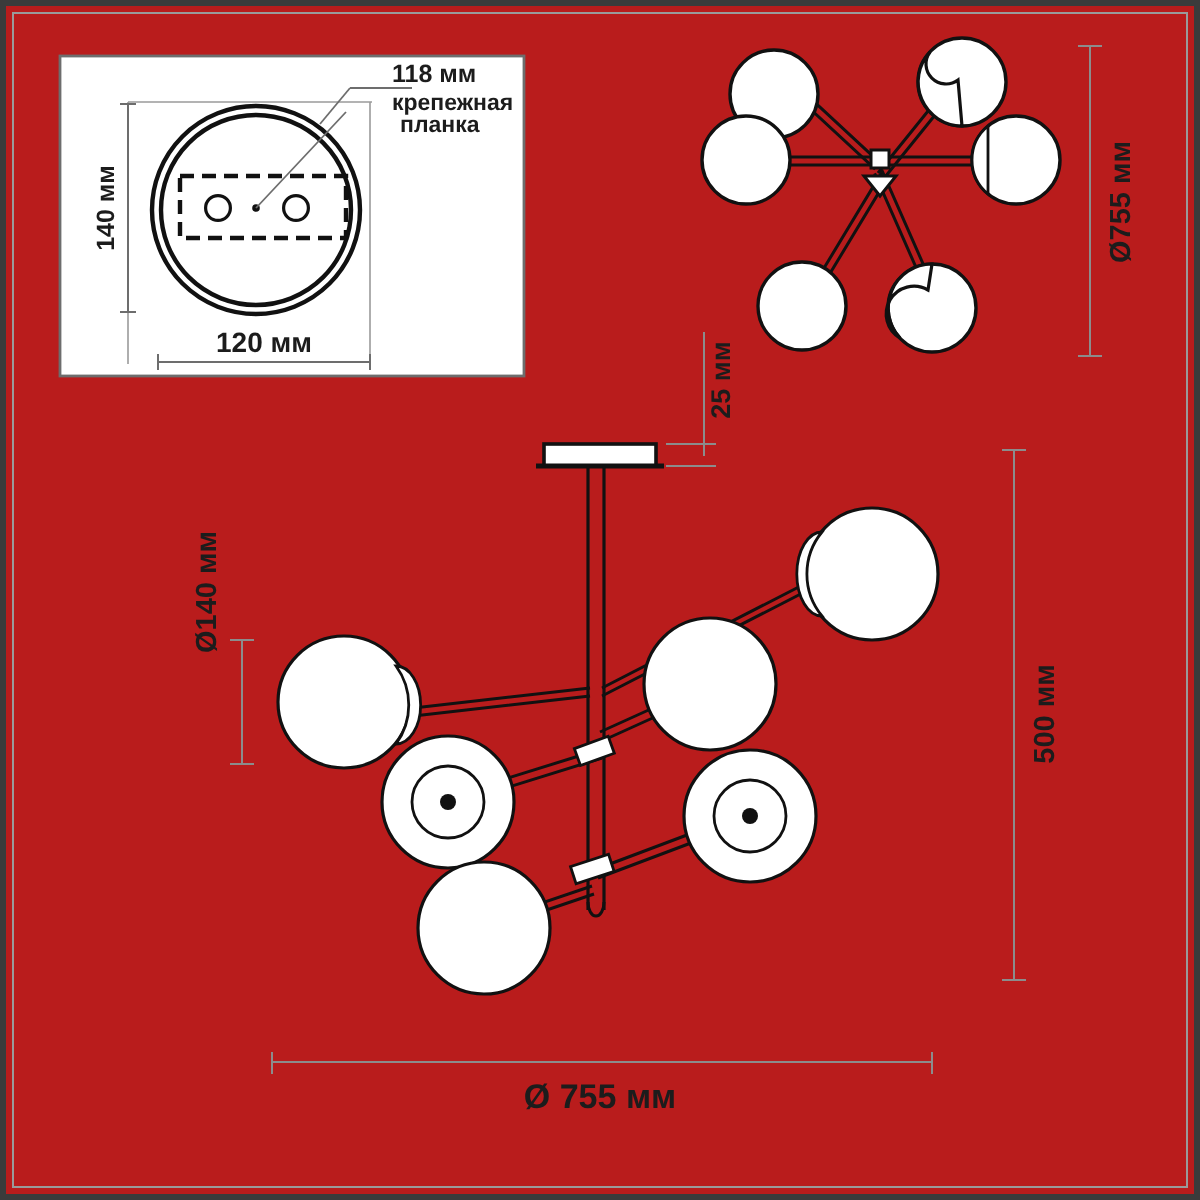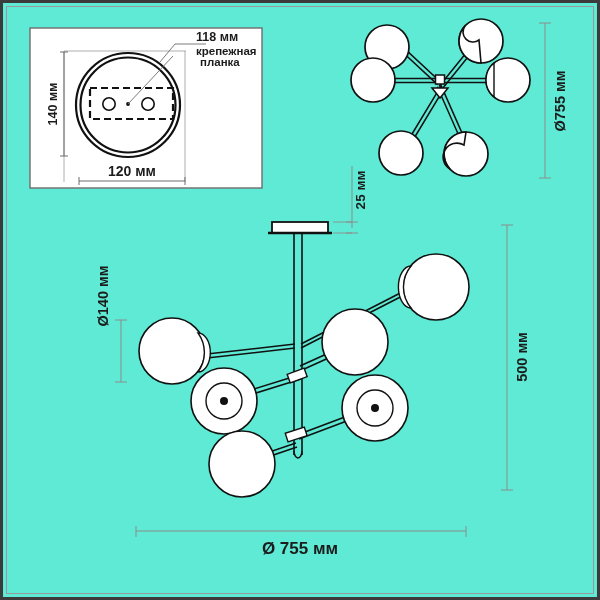--- a/index.html
+++ b/index.html
@@ -4,21 +4,21 @@
 <style>
   html, body {
     margin: 0;
     padding: 0;
     background: #ffffff;
   }
   #page {
     position: relative;
     width: 600px;
     height: 600px;
-    background: #5eead4;
+    background: #b91c1c;
     font-family: "Liberation Sans", sans-serif;
     overflow: hidden;
   }
   
   #frame-outer {
     position: absolute;
     left: 0; top: 0;
     width: 600px; height: 600px;
     box-sizing: border-box;
     border: 3px solid #3b3b3b;

